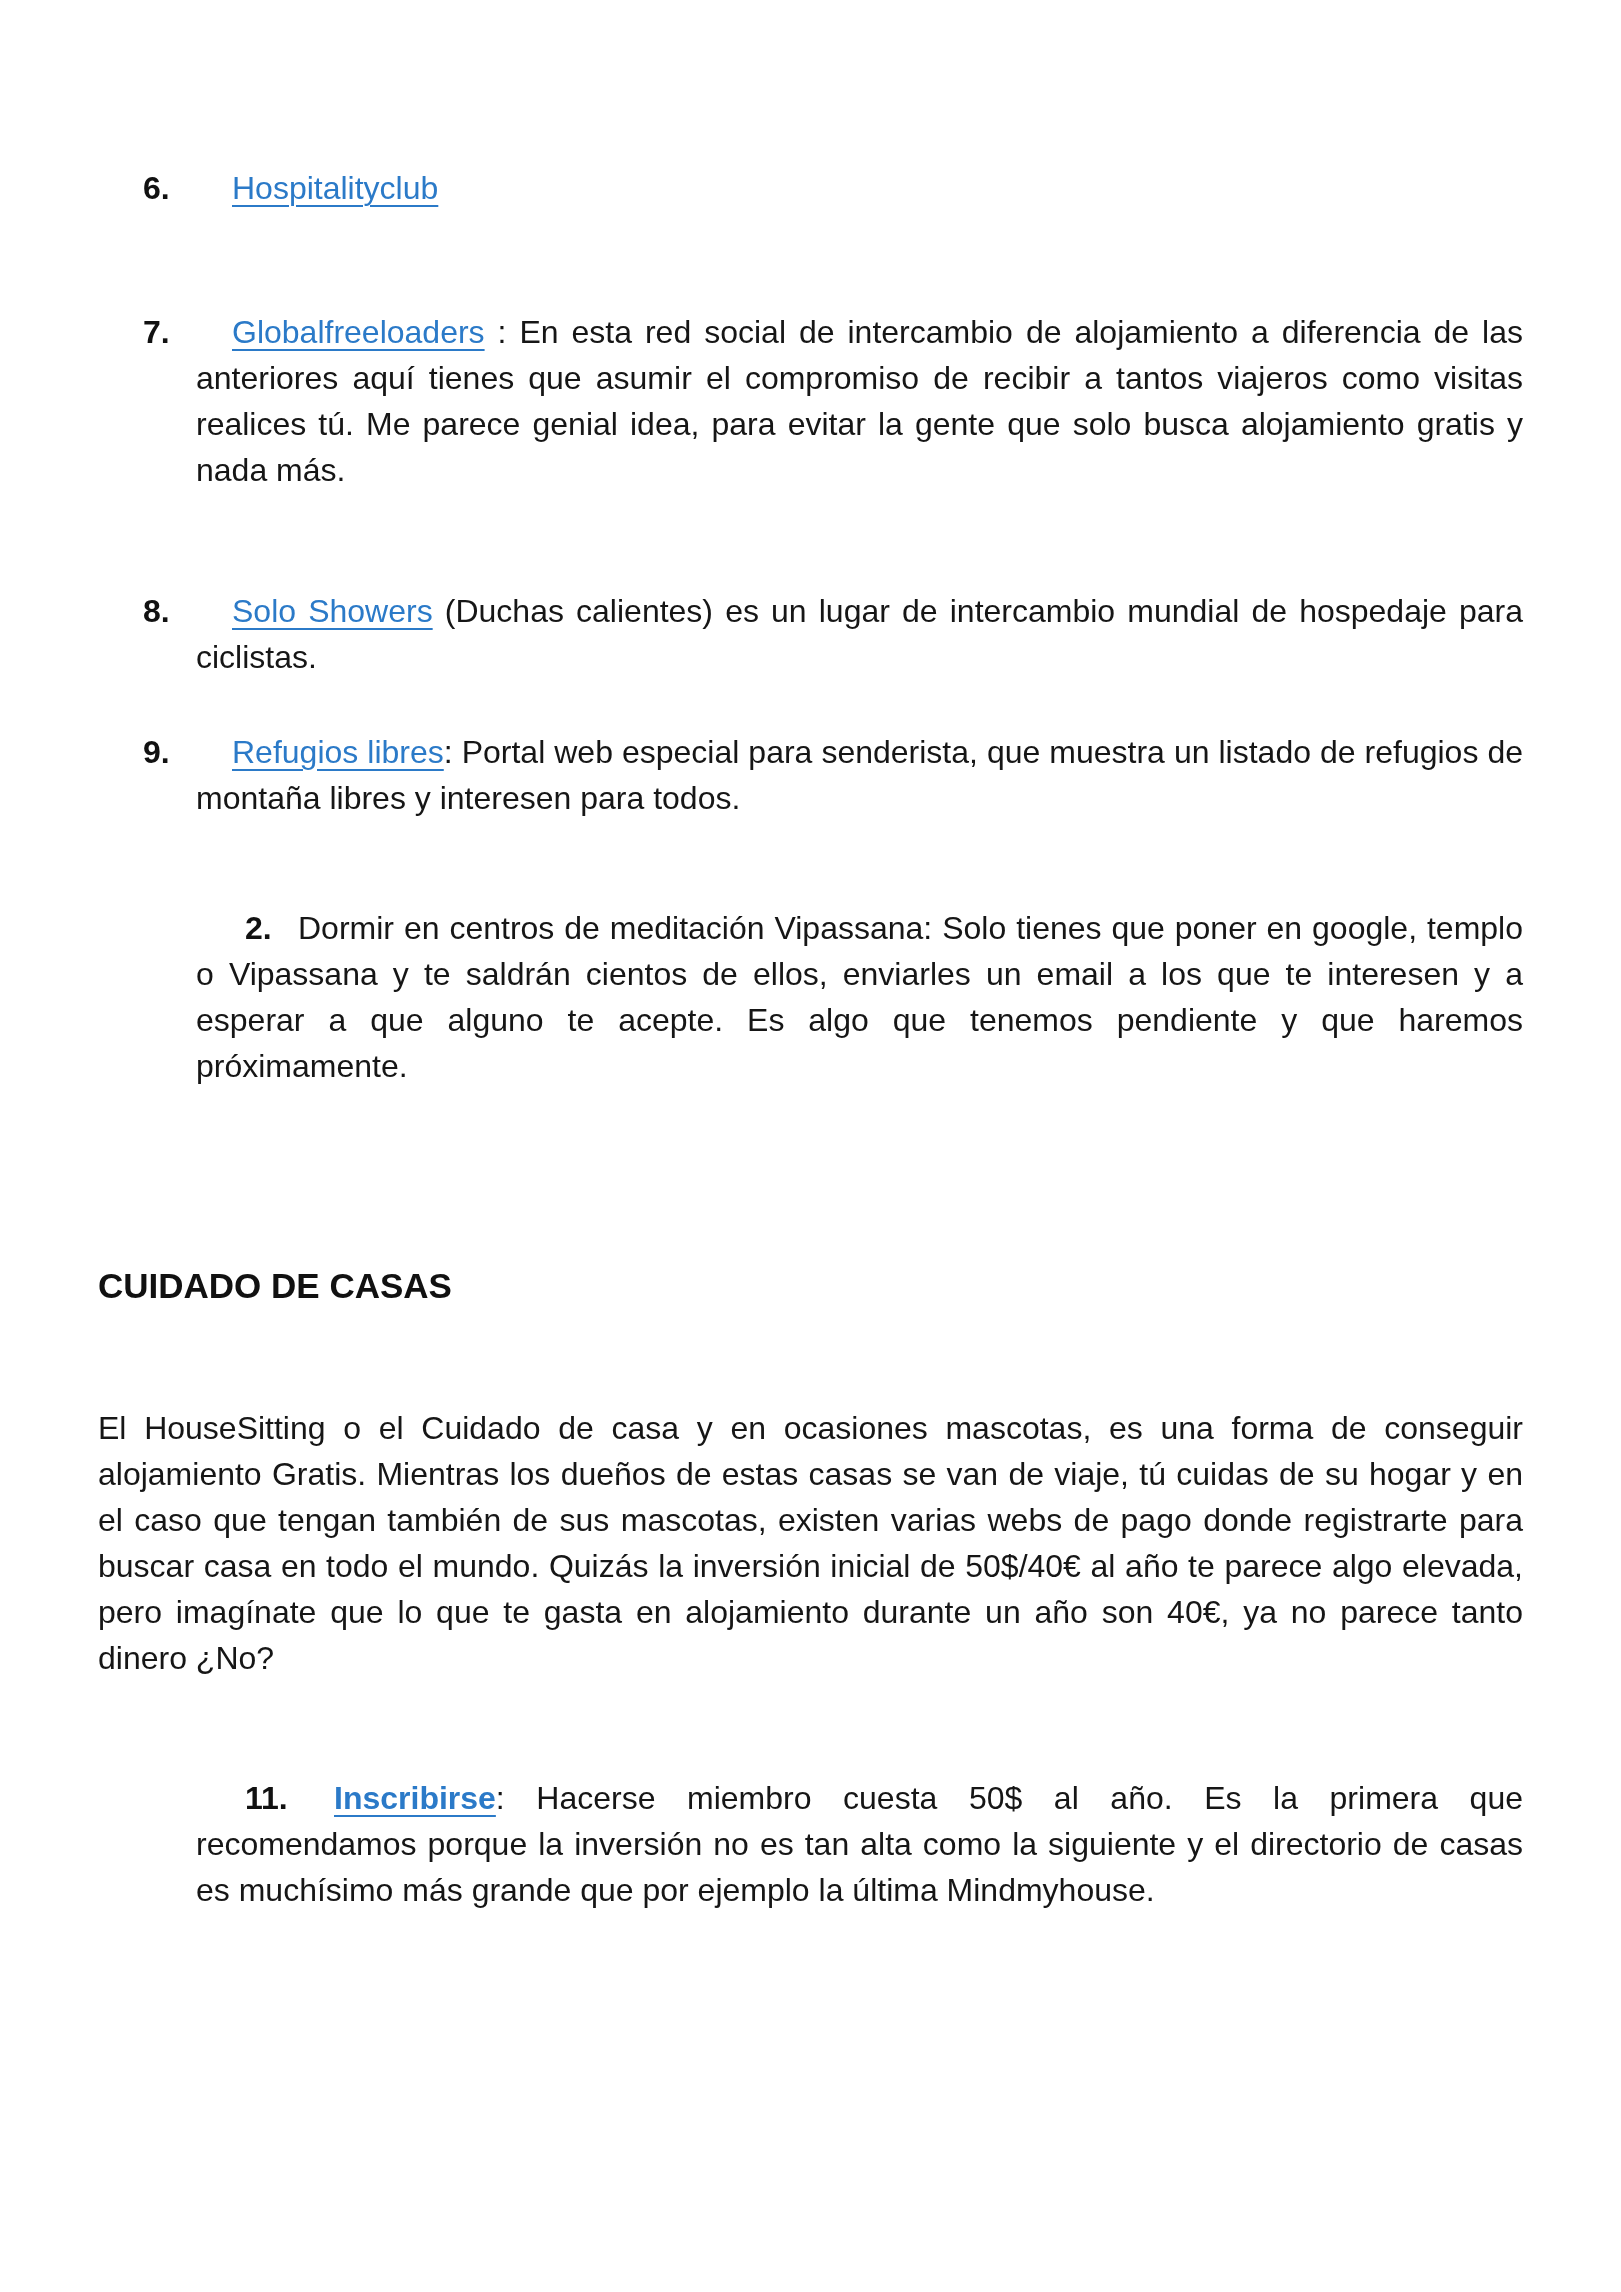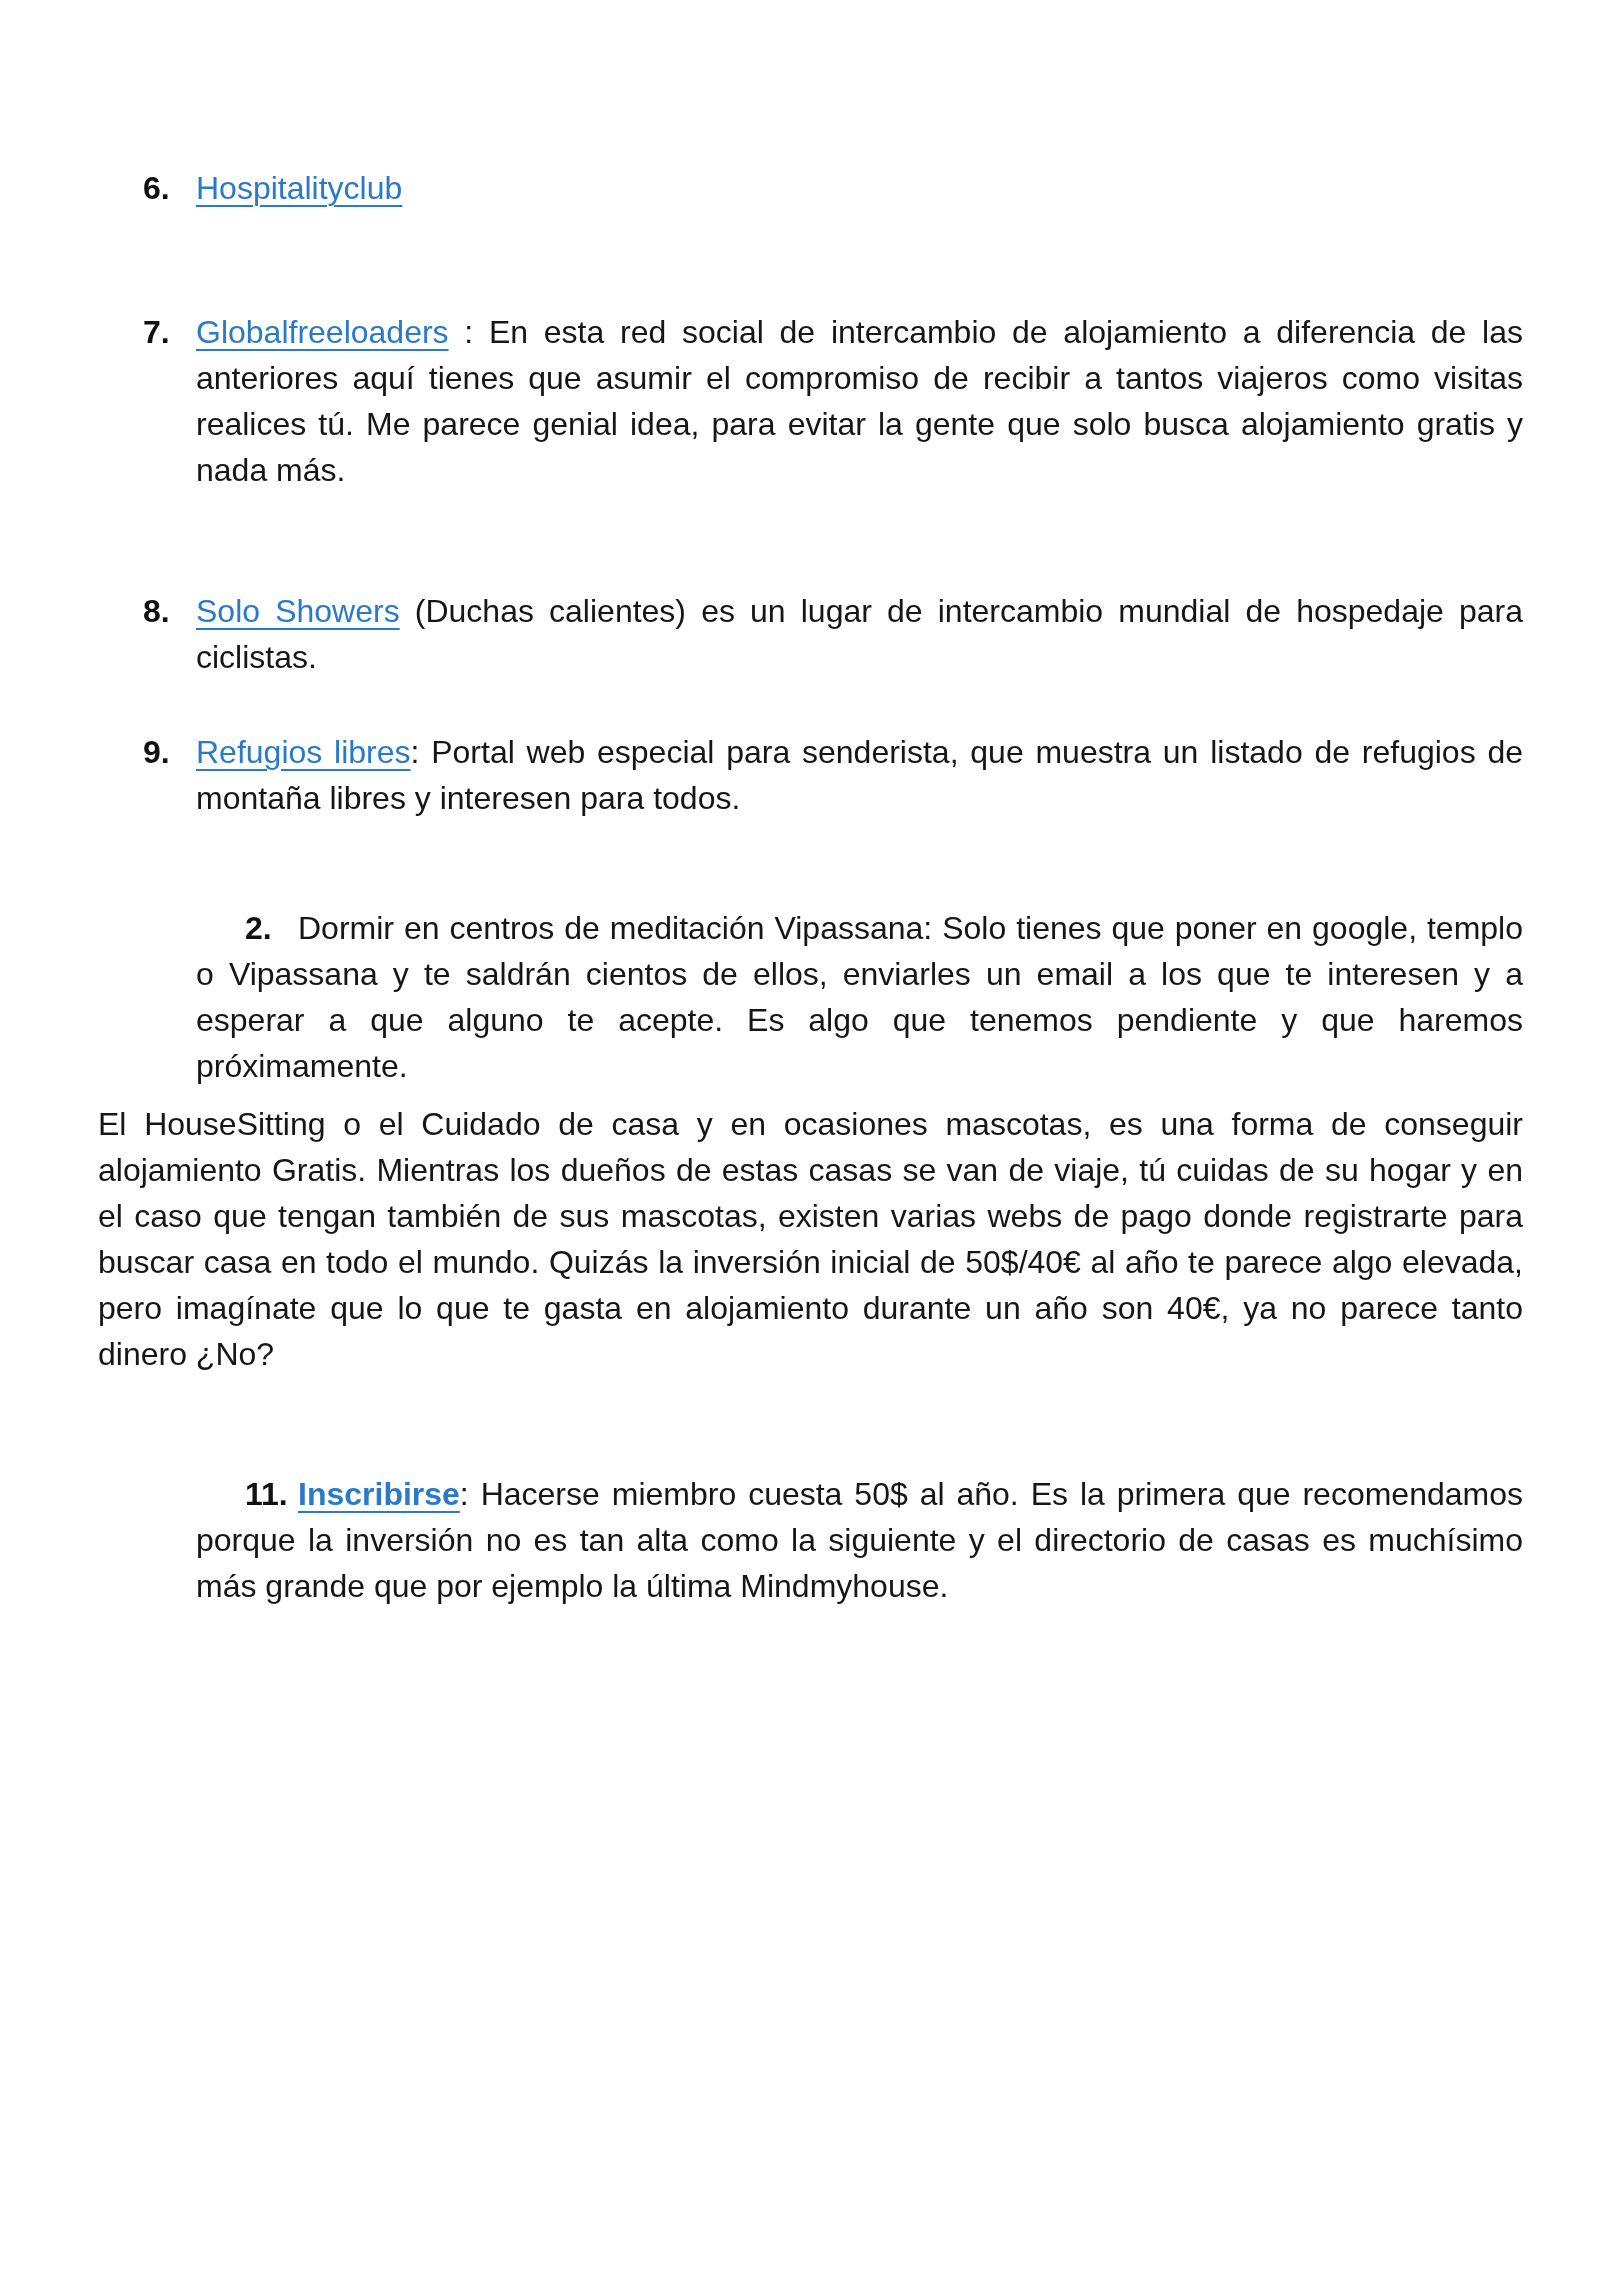--- a/index.html
+++ b/index.html
@@ -34,20 +34,21 @@
   }
   .indent-first {
     text-indent: 102px;
   }
   a.doclink {
     color: #2b7ac8;
     text-decoration: underline;
     text-decoration-thickness: 2px;
     text-underline-offset: 5.9px;
     cursor: pointer;
+    margin-left: 36px;
   }
   a.doclink.bold {
     font-weight: bold;
   }
   .mb-xl { margin-bottom: 98px; }
   .mb-lg { margin-bottom: 95px; }
   .mb-sm { margin-bottom: 49px; }
   .mb-md { margin-bottom: 84px; }
   .mb-item11 { margin-bottom: 88px; }
   .section-heading {
@@ -86,20 +87,21 @@
   <div class="list-item mb-md">
     <span class="num">9.</span>
     <a class="doclink">Refugios libres</a><span>: Portal web especial para senderista, que muestra un listado de refugios de montaña libres y interesen para todos.</span>
   </div>
 
   <div class="list-item indent-first">
     <span class="num">2.</span>
     <span>Dormir en centros de meditación Vipassana: Solo tienes que poner en google, templo o Vipassana y te saldrán cientos de ellos, enviarles un email a los que te interesen y a esperar a que alguno te acepte. Es algo que tenemos pendiente y que haremos próximamente.</span>
   </div>
 
+  <div class="section-heading">CUIDADO DE CASAS</div>
 
   <div class="body-paragraph">El HouseSitting o el Cuidado de casa y en ocasiones mascotas, es una forma de conseguir alojamiento Gratis. Mientras los dueños de estas casas se van de viaje, tú cuidas de su hogar y en el caso que tengan también de sus mascotas, existen varias webs de pago donde registrarte para buscar casa en todo el mundo. Quizás la inversión inicial de 50$/40€ al año te parece algo elevada, pero imagínate que lo que te gasta en alojamiento durante un año son 40€, ya no parece tanto dinero ¿No?</div>
 
   <div class="list-item indent-first mb-item11">
     <span class="num">11.</span>
     <a class="doclink bold">Inscribirse</a><span>: Hacerse miembro cuesta 50$ al año. Es la primera que recomendamos porque la inversión no es tan alta como la siguiente y el directorio de casas es muchísimo más grande que por ejemplo la última Mindmyhouse.</span>
   </div>
 
 
 </div>

